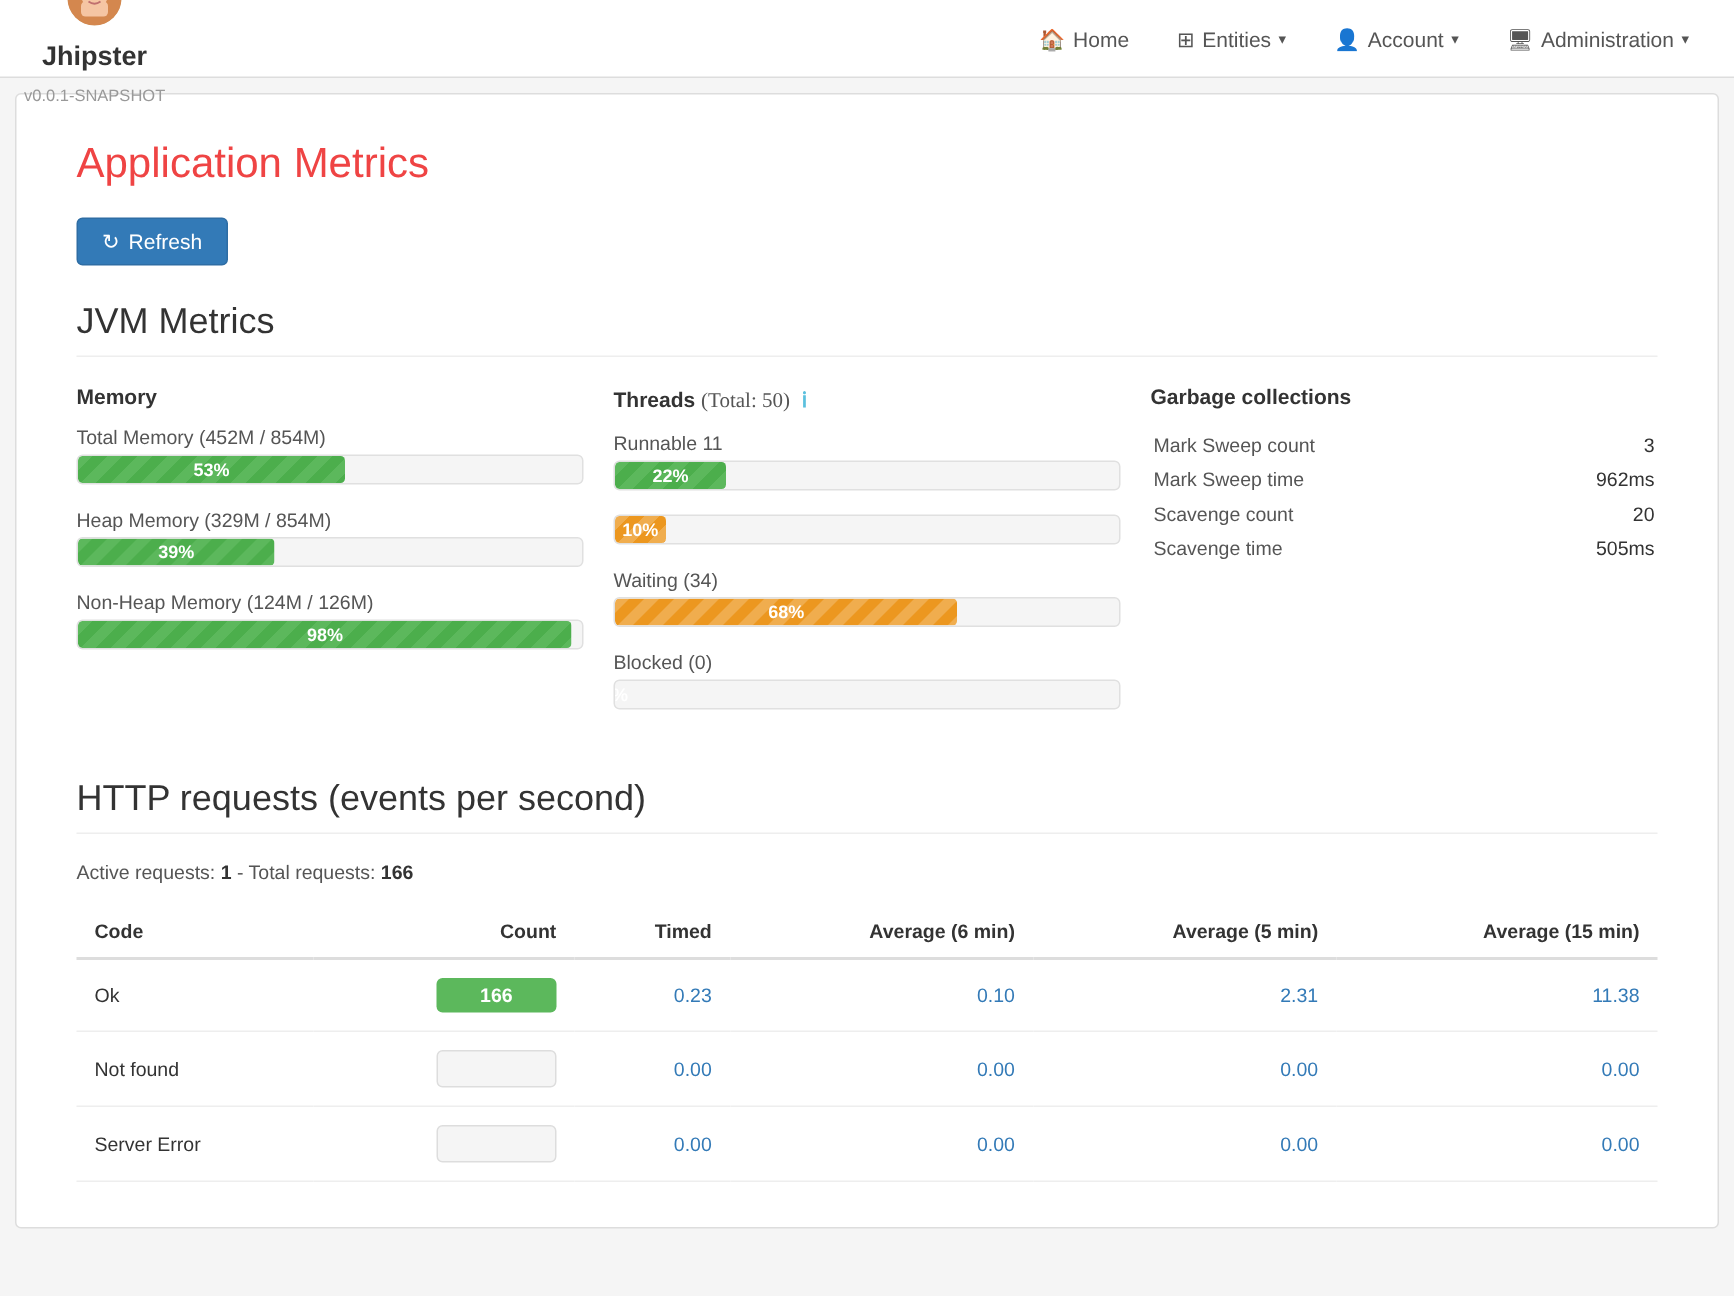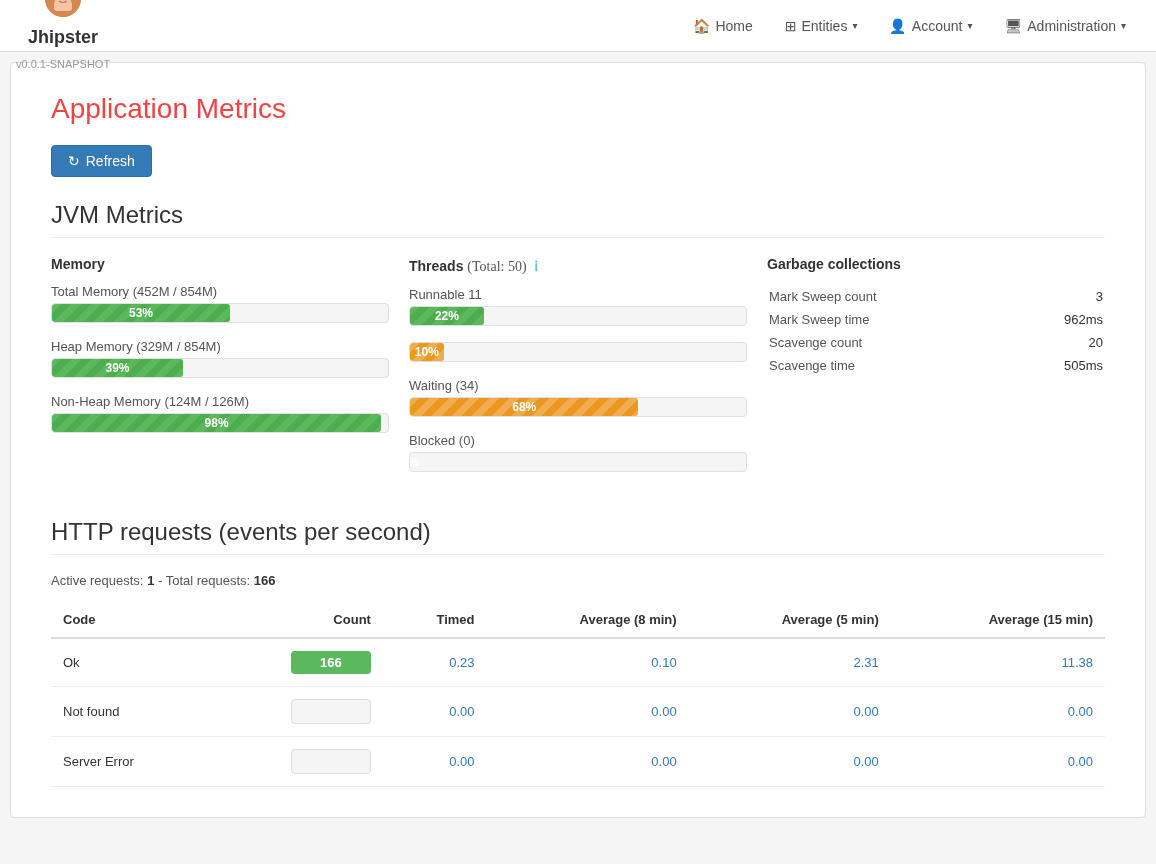--- a/index.html
+++ b/index.html
@@ -412,21 +412,21 @@
       <span> - Total requests: </span>
       <strong>166</strong>
     </div>
 
     <table class="requests-table">
       <thead>
         <tr id="requests-header-row">
             <th>Code</th>
             <th>Count</th>
             <th>Timed</th>
-            <th>Average (8 min)</th>
+            <th>Average (6 min)</th>
             <th>Average (5 min)</th>
             <th>Average (15 min)</th>
           </tr>
       </thead>
       <tbody id="requests-body">
           <tr>
     <td>Ok</td>
     <td>
               <div class="count-bar-container">
                 <span class="count-badge">166</span>

